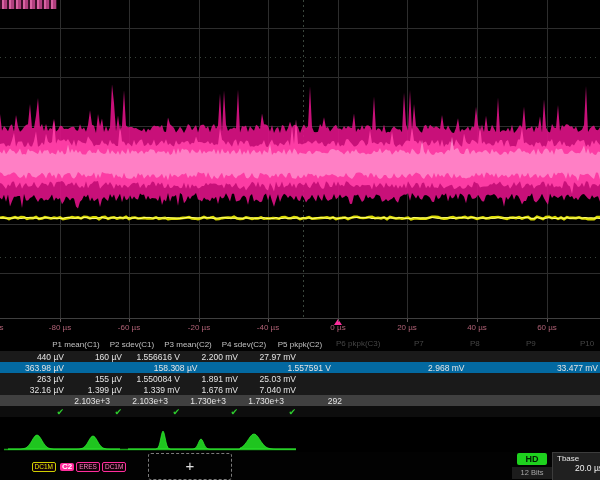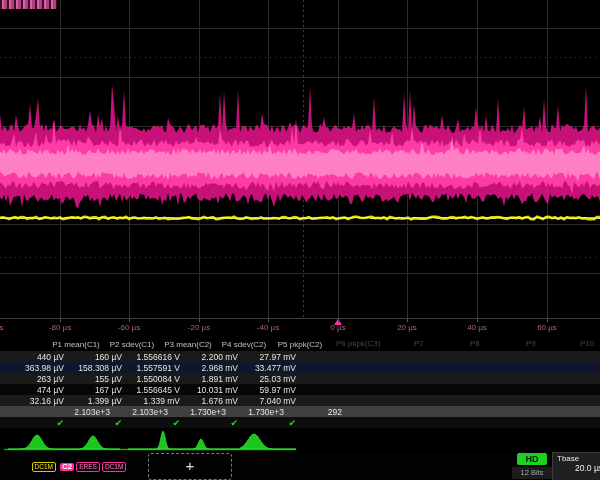--- a/index.html
+++ b/index.html
@@ -116,40 +116,33 @@
         <span class="dim-h" style="left: 588px;">P11</span>
       </div>
     <div id="mrows">
         <div class="mrow" style="background: rgb(26, 26, 26);">
           <span class="mcell">440 µV</span>
           <span class="mcell">160 µV</span>
           <span class="mcell">1.556616 V</span>
           <span class="mcell">2.200 mV</span>
           <span class="mcell">27.97 mV</span>
         </div>
-        <div class="mrow" style="background: #0f172a;">
+        <div class="mrow" style="background: #0369a1; justify-content: space-between;">
           <span class="mcell">363.98 µV</span>
           <span class="mcell">158.308 µV</span>
           <span class="mcell">1.557591 V</span>
           <span class="mcell">2.968 mV</span>
           <span class="mcell">33.477 mV</span>
         </div>
         <div class="mrow" style="background: rgb(26, 26, 26);">
           <span class="mcell">263 µV</span>
           <span class="mcell">155 µV</span>
           <span class="mcell">1.550084 V</span>
           <span class="mcell">1.891 mV</span>
           <span class="mcell">25.03 mV</span>
-        </div>
-        <div class="mrow" style="background: rgb(6, 6, 6);">
-          <span class="mcell">474 µV</span>
-          <span class="mcell">167 µV</span>
-          <span class="mcell">1.556645 V</span>
-          <span class="mcell">10.031 mV</span>
-          <span class="mcell">59.97 mV</span>
         </div>
         <div class="mrow" style="background: rgb(26, 26, 26);">
           <span class="mcell">32.16 µV</span>
           <span class="mcell">1.399 µV</span>
           <span class="mcell">1.339 mV</span>
           <span class="mcell">1.676 mV</span>
           <span class="mcell">7.040 mV</span>
         </div>
         <div class="mrow" style="background: #404040; padding-left: 46px;">
           <span class="mcell">2.103e+3</span>

